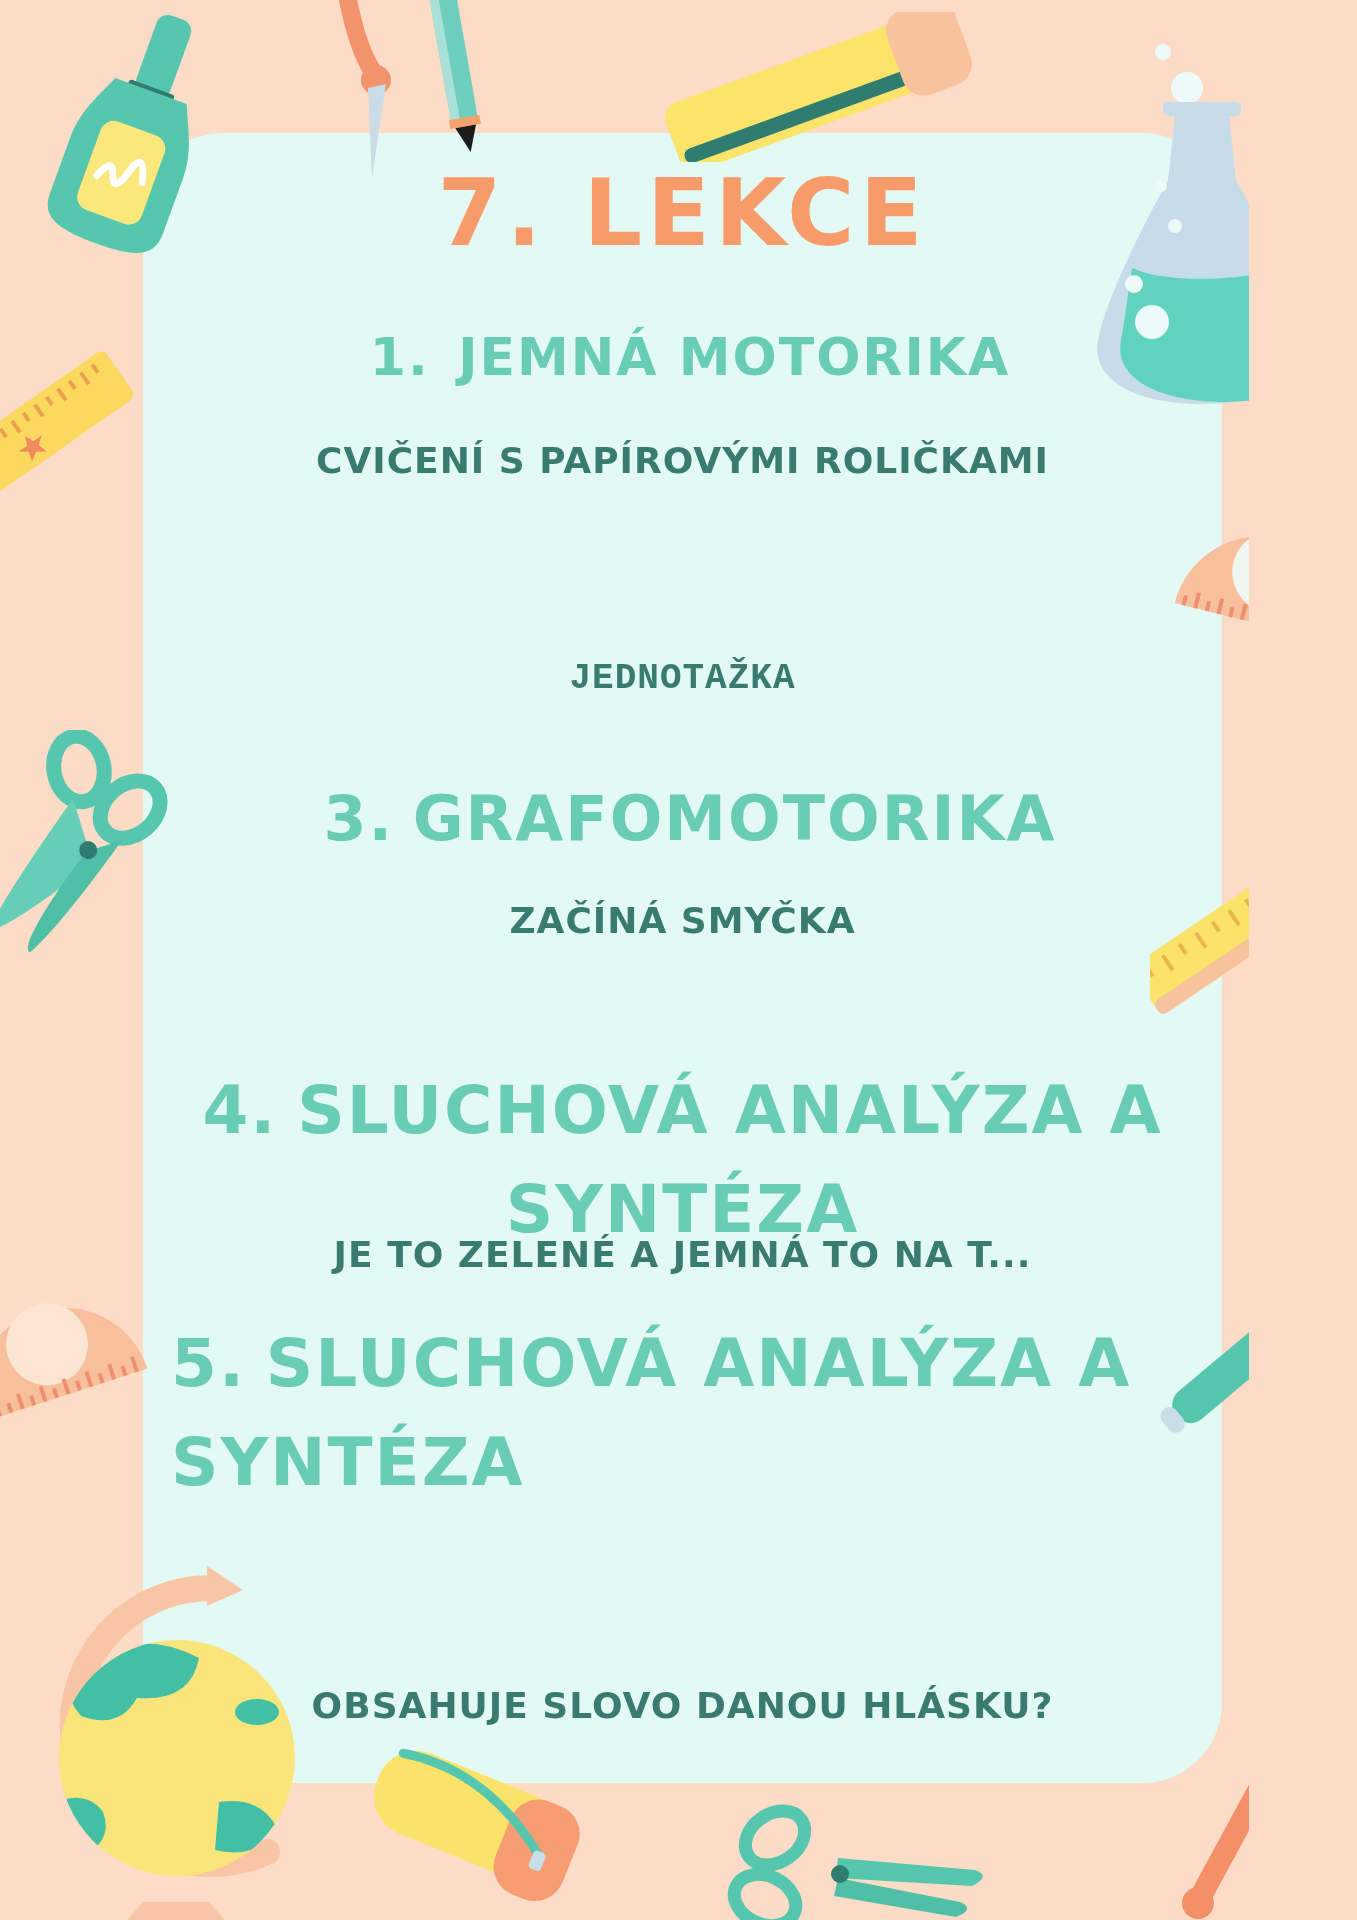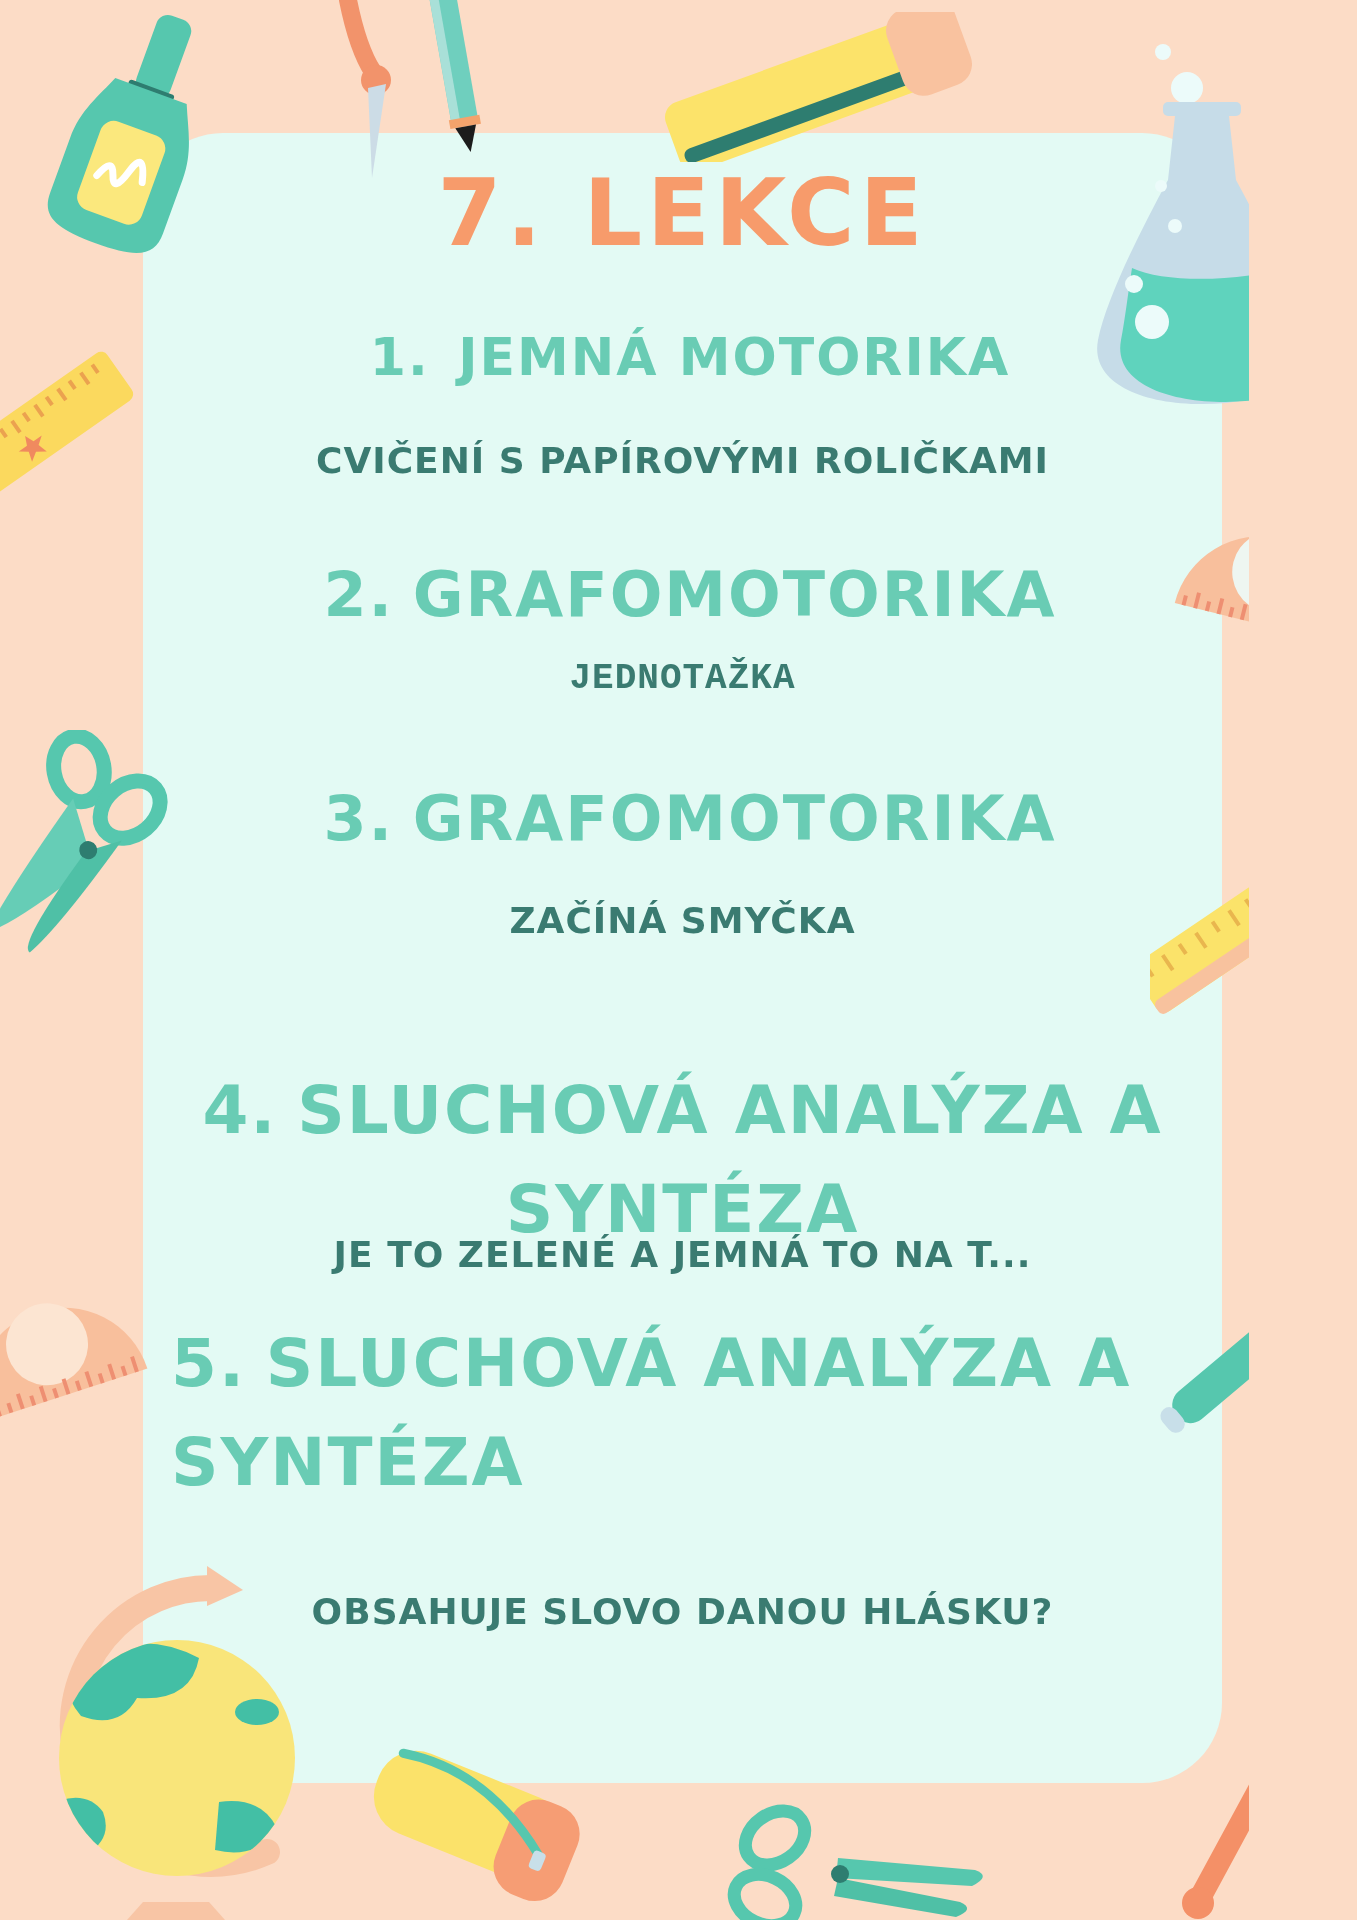--- a/index.html
+++ b/index.html
@@ -30,41 +30,38 @@
   .sub{font-weight:700;color:var(--subtitle-dark-teal);letter-spacing:1px;font-size:36px;}
   .h1{top:318px;font-size:52px;}
   .s1{top:440px;}
   .h2{top:548px;font-size:62px;}
   .s2{top:658px;font-family:Liberation Mono, monospace;}
   .h3{top:772px;font-size:62px;}
   .s3{top:900px;}
   .h4{top:1061px;font-size:66px;padding:0 30px;}
   .s4{top:1234px;}
   .h5{top:1314px;font-size:66px;text-align:left;padding-left:28px;padding-right:40px;}
-  .s5{top:1591px;}
+  .s5{top:1685px;}
   .num{margin-right:.30em;}
   .num-wide{margin-right:.55em;}
 </style>
 </head>
 <body>
 
 <div id="poster">
 
   <div class="panel"></div>
 
   <div class="txt title">7. LEKCE</div>
 
   <div class="txt heading h1">
     <span class="num num-wide">1.</span><span>JEMNÁ MOTORIKA</span>
   </div>
   <div class="txt sub s1">CVIČENÍ S PAPÍROVÝMI ROLIČKAMI</div>
 
-  <div class="txt heading h2">
-    <span class="num">2.</span><span>GRAFOMOTORIKA</span>
-  </div>
   <div class="txt sub s2">JEDNOTAŽKA</div>
 
   <div class="txt heading h3">
     <span class="num">3.</span><span>GRAFOMOTORIKA</span>
   </div>
   <div class="txt sub s3">ZAČÍNÁ SMYČKA</div>
 
   <div class="txt heading h4">
     <span class="num">4.</span><span>SLUCHOVÁ ANALÝZA A SYNTÉZA</span>
   </div>

